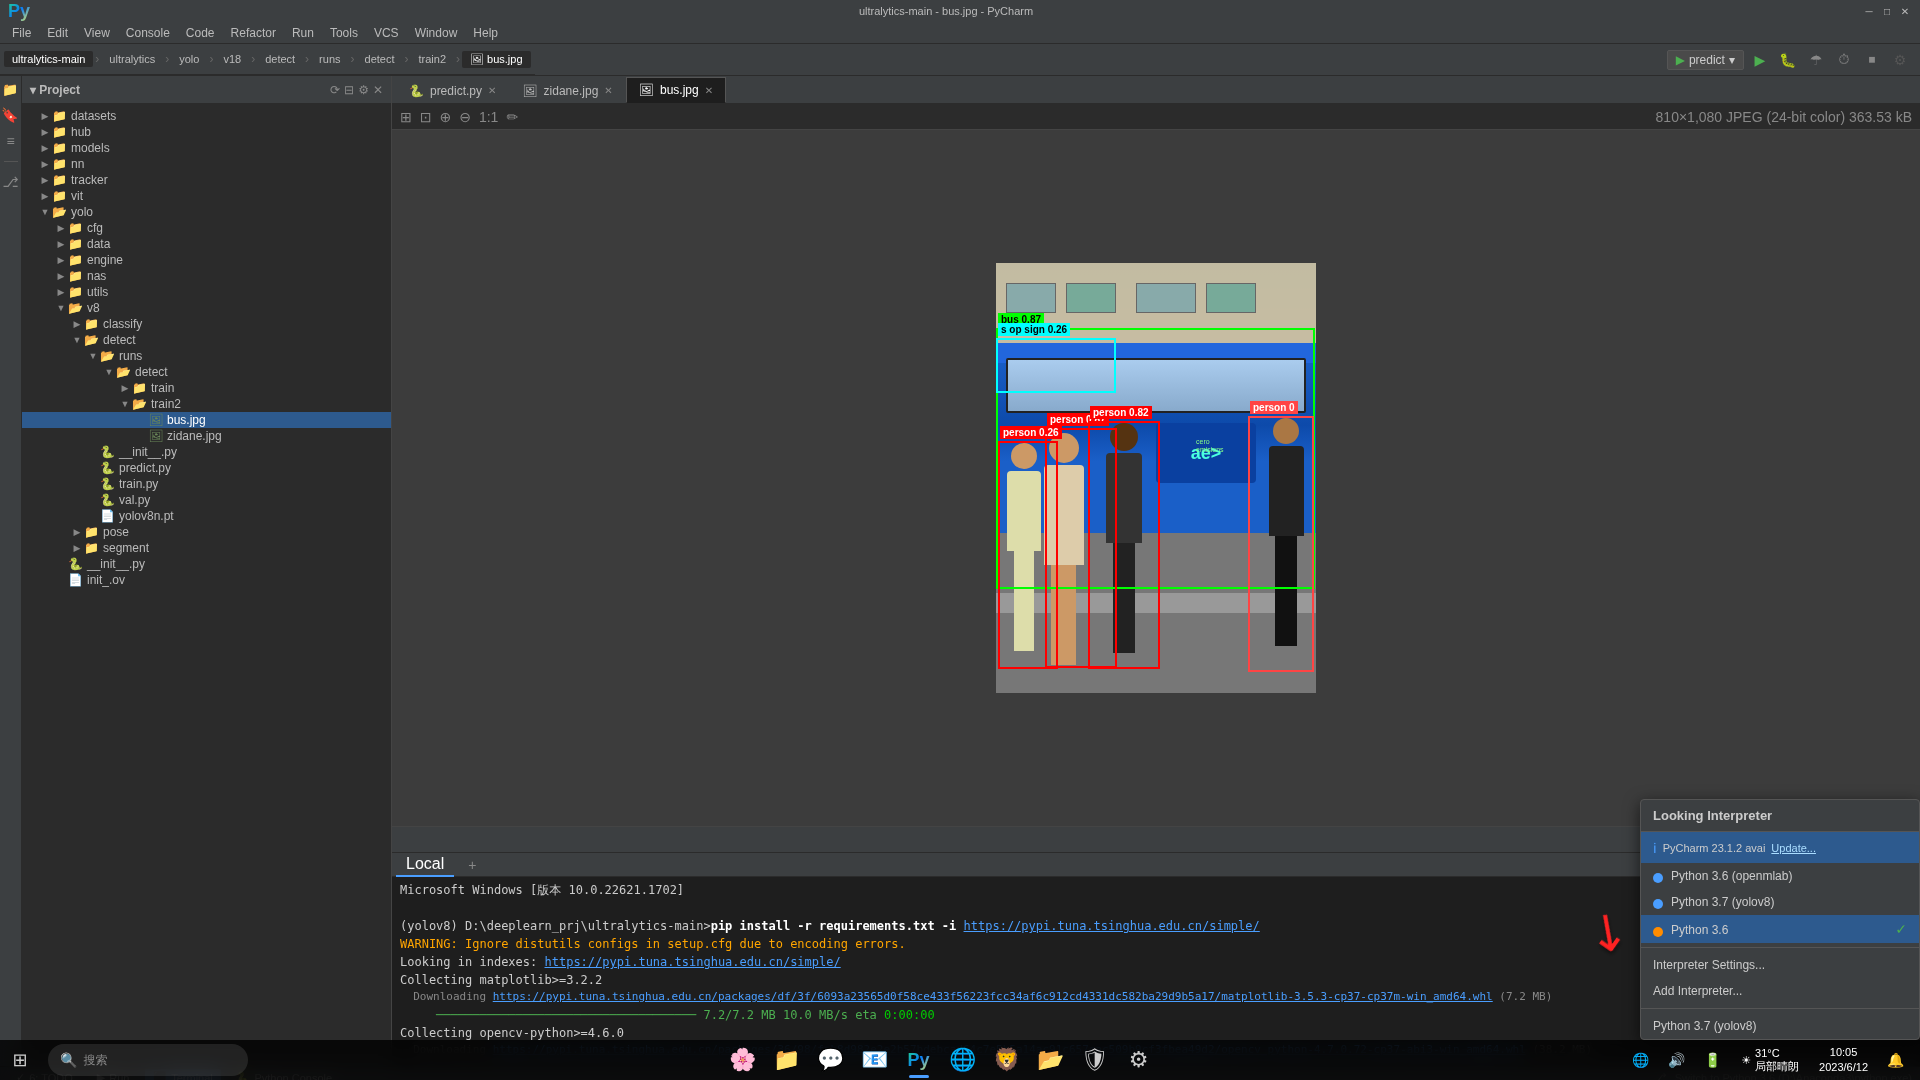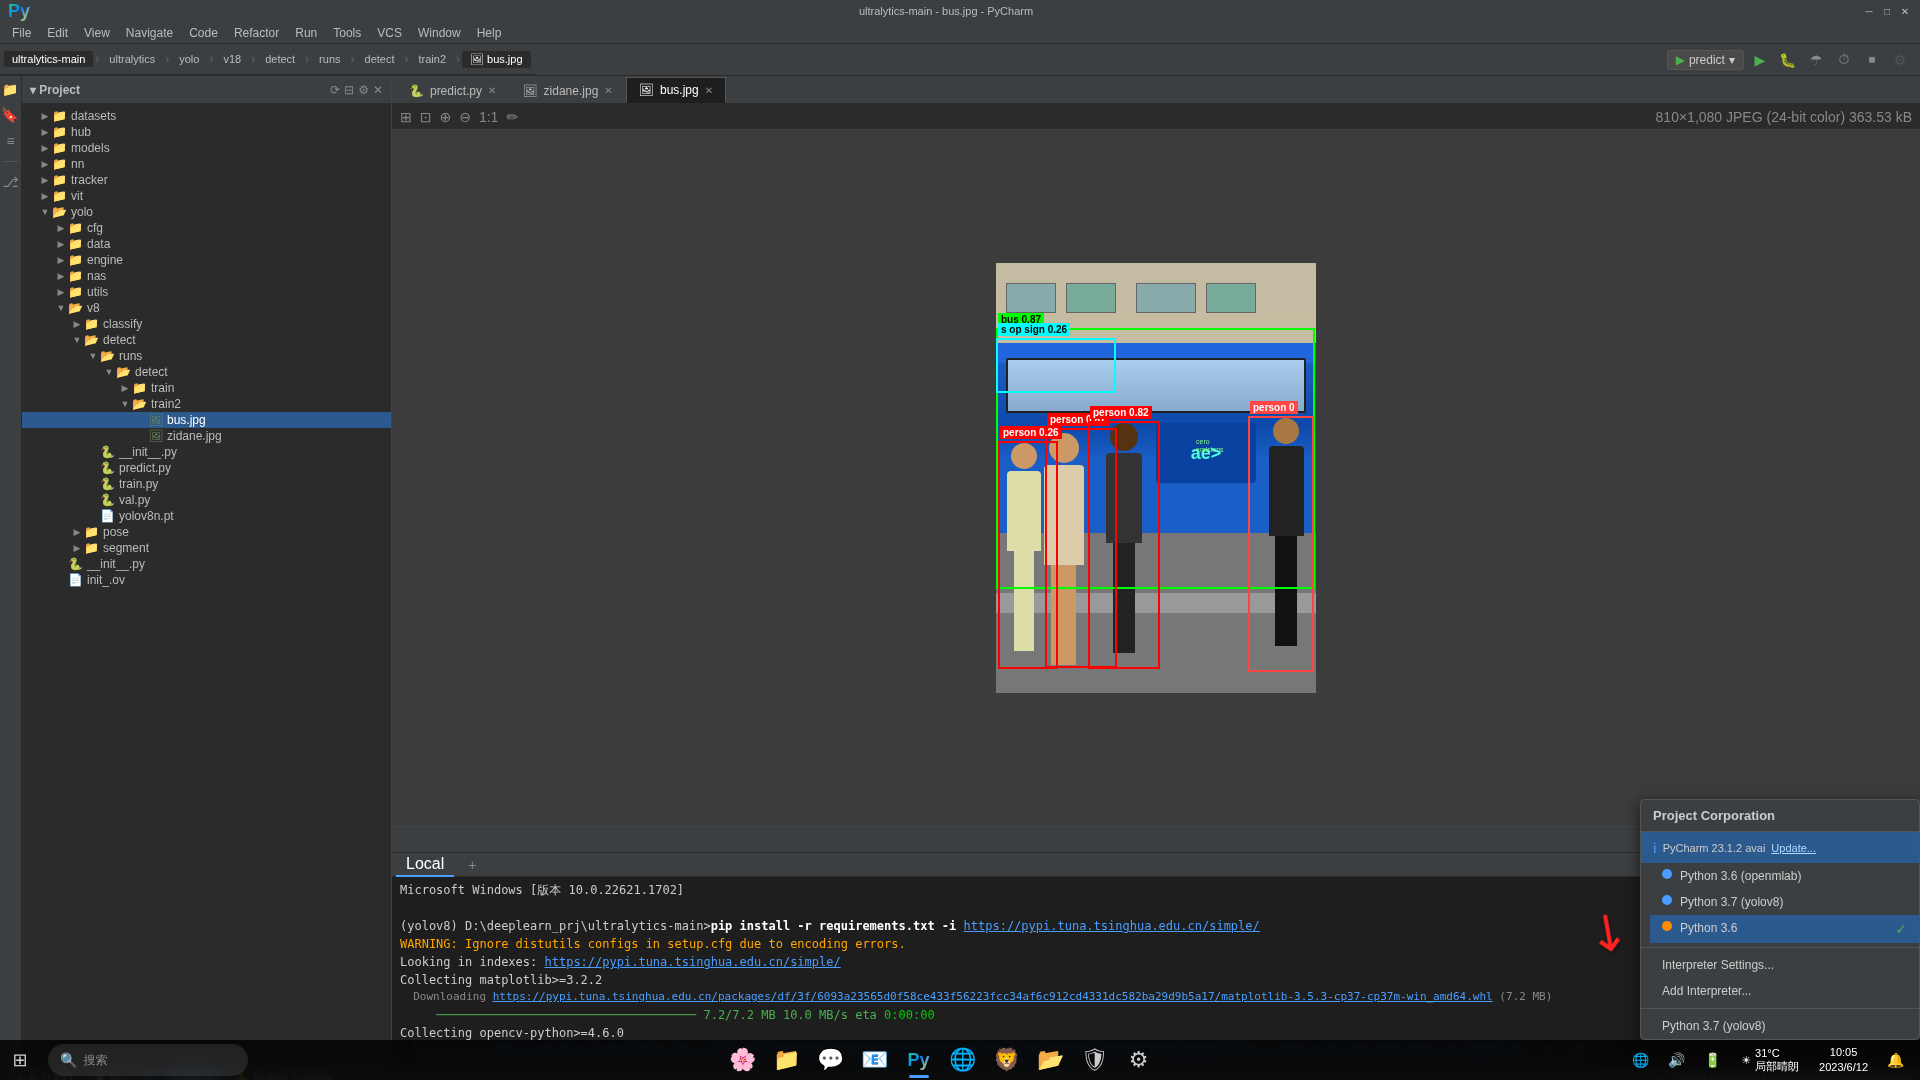--- a/index.html
+++ b/index.html
@@ -84,21 +84,21 @@
     .bottom-tab { padding: 2px 8px; cursor: pointer; display: flex; align-items: center; gap: 4px; }
     .bottom-tab.active { background: #4a6785; }
     #run-config { background: #4a4a4a; border: 1px solid #555; color: #ccc; padding: 2px 8px; font-size: 12px; display: flex; align-items: center; gap: 4px; cursor: pointer; border-radius: 2px; }
     .run-btn { width: 24px; height: 24px; background: transparent; border: none; cursor: pointer; display: flex; align-items: center; justify-content: center; color: #888; font-size: 14px; }
     .run-btn.green { color: #4caf50; }
     .run-btn.disabled { color: #555; cursor: default; }
 
     
     #popup-menu { position: absolute; right: 0; bottom: 22px; background: #3c3f41; border: 1px solid #555; border-radius: 4px; box-shadow: 0 4px 16px rgba(0,0,0,0.6); min-width: 260px; z-index: 100; }
     #popup-title { padding: 8px 12px; font-size: 13px; font-weight: bold; color: #ccc; border-bottom: 1px solid #555; }
-    .popup-item { display: flex; align-items: flex-start; padding: 6px 12px; gap: 8px; cursor: pointer; font-size: 12px; color: #ccc; margin-left: 9px; }
+    .popup-item { display: flex; align-items: flex-end; padding: 6px 12px; gap: 8px; cursor: pointer; font-size: 12px; color: #ccc; }
     .popup-item.active { background: #2d5a8e; }
     .popup-item .dot { width: 10px; height: 10px; border-radius: 50%; }
     .dot-blue { background: #4a9eff; }
     .dot-orange { background: #ff8c00; }
     .popup-item .check { color: #4caf50; font-size: 14px; }
     .popup-divider { height: 1px; background: #555; margin: 4px 0; }
     .popup-sub { padding: 6px 12px; font-size: 12px; color: #ccc; cursor: pointer; }
 
     
     ::-webkit-scrollbar { width: 8px; height: 8px; }
@@ -131,21 +131,21 @@
     <span>─</span>
     <span>□</span>
     <span>✕</span>
   </div>
 </div>
 
 <div id="menubar">
   <span>File</span>
   <span>Edit</span>
   <span>View</span>
-  <span>Navigate</span>
+  <span>Console</span>
   <span>Code</span>
   <span>Refactor</span>
   <span>Run</span>
   <span>Tools</span>
   <span>VCS</span>
   <span>Window</span>
   <span>Help</span>
 </div>
 
 <div style="display:flex; height:32px; background:#3c3f41; border-bottom:1px solid #2b2b2b; align-items:center;">
@@ -548,21 +548,21 @@
       <span>Python Console</span>
     </div>
   </div>
   <div id="bottom-right">
     <span style="font-size:11px; color:#888;">⎇</span>
     <span style="font-size:11px; color:#888; cursor:pointer;">Switch to Python 3.6 (D:\Anaconda3\python.exe)</span>
   </div>
 </div>
 
 <div id="popup-menu" style="position:fixed; right:0; bottom:40px; background:#3c3f41; border:1px solid #555; border-radius:4px; box-shadow:0 4px 16px rgba(0,0,0,0.6); min-width:280px; z-index:100;">
-  <div id="popup-title">Project Corporation</div>
+  <div id="popup-title">Looking Interpreter</div>
 
   <div style="background:#2d5a8e; padding:6px 12px; display:flex; align-items:center; gap:6px; font-size:11px; color:#ccc;">
     <span style="color:#4a9eff; font-size:14px;">ℹ</span>
     <span>PyCharm 23.1.2 avai</span>
     <span style="color:#aaddff; text-decoration:underline; cursor:pointer;">Update...</span>
   </div>
 
   <div class="popup-item">
     <div class="dot dot-blue"></div>
     <span>Python 3.6 (openmlab)</span>

